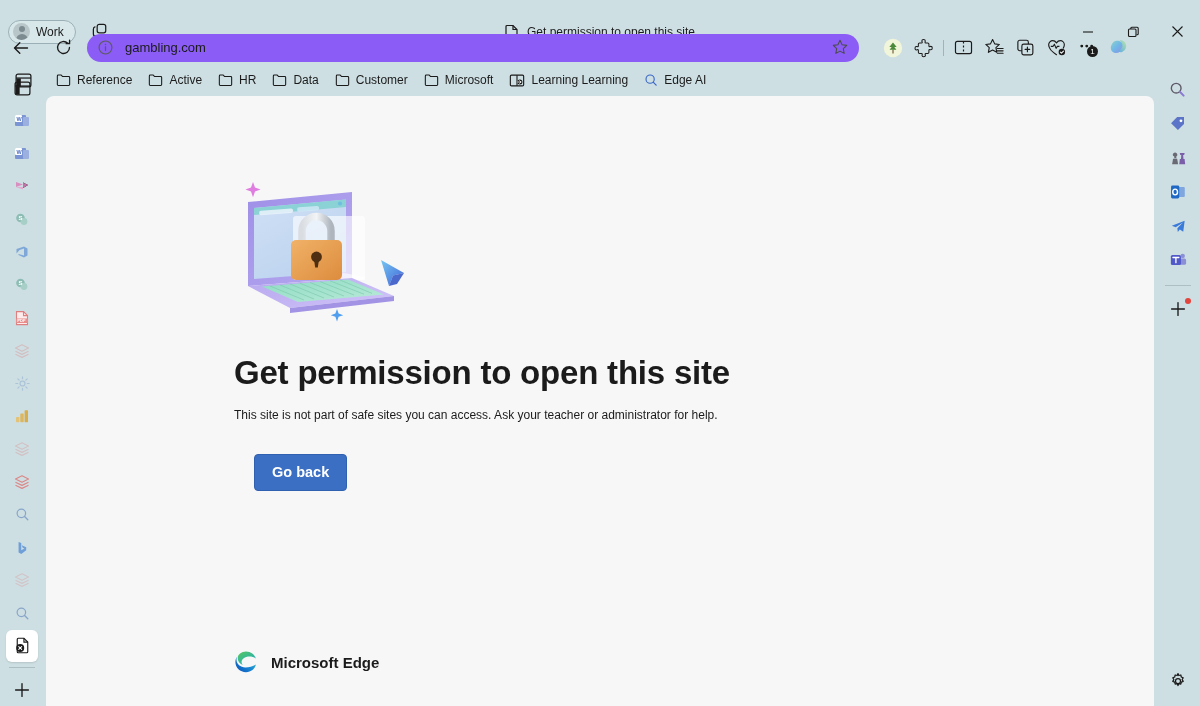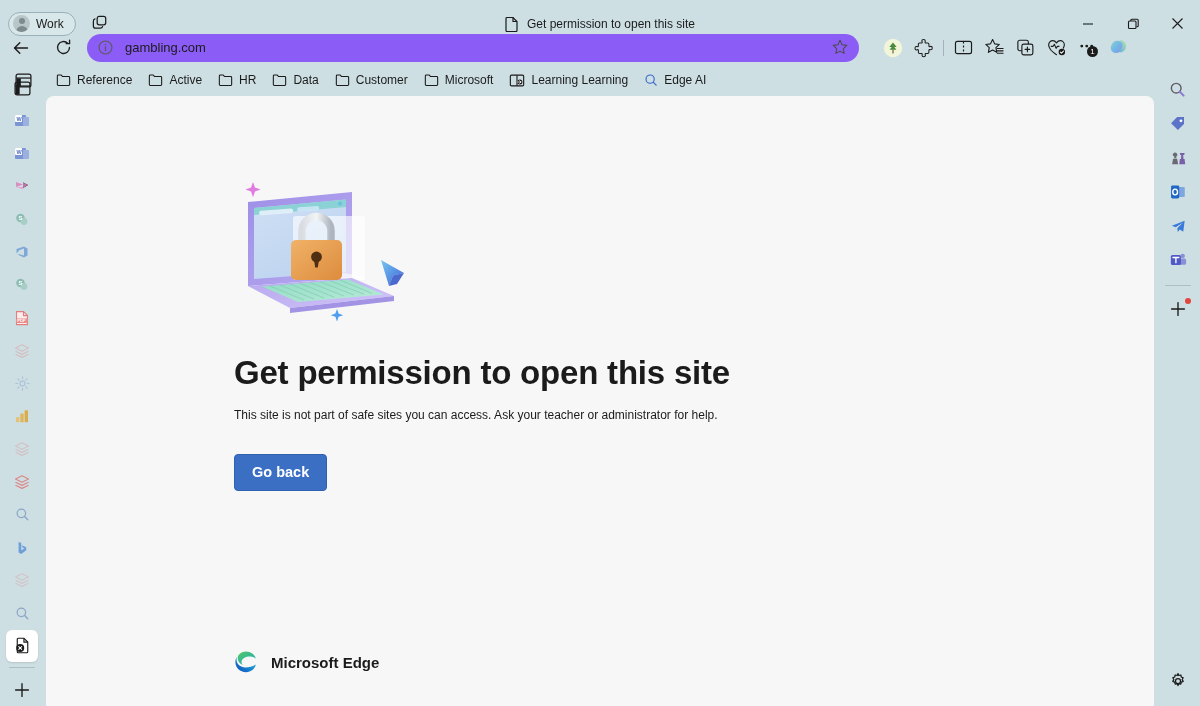--- a/index.html
+++ b/index.html
@@ -6,21 +6,21 @@
   html, body {
     width: 1200px; height: 706px;
     overflow: hidden;
     font-family: "Liberation Sans", sans-serif;
     background: #cedfe3;
   }
   body { position: relative; }
 
   
   .titlebar {
-    position: absolute; top: 8px; left: 0; width: 1200px; height: 31px;
+    position: absolute; top: 16px; left: 0; width: 1200px; height: 31px;
     display: flex; align-items: center;
   }
   .profile-pill {
     display: flex; align-items: center; gap: 6px;
     height: 24px; margin-left: 8px; padding: 0 11px 0 4px;
     border: 1px solid #9bb0b6; border-radius: 13px;
     background: #d8e7ea;
   }
   .avatar-circle {
     width: 17px; height: 17px; border-radius: 50%;
@@ -149,21 +149,21 @@
   .headline {
     font-size: 33px; font-weight: 600; color: #1b1b1b;
     letter-spacing: -0.2px; margin-bottom: 16px; line-height: 1.15;
   }
   .subtext { font-size: 12px; color: #1b1b1b; margin-bottom: 32px; }
   .goback-btn {
     display: inline-flex; align-items: center; justify-content: center;
     height: 37px; padding: 0 17px;
     background: #3a6fc4; color: #ffffff;
     font-size: 14.5px; font-weight: 600;
-    border: 1px solid #3060b0; border-radius: 4px;
+    border: 1px solid #3060b0; border-radius: 4px; margin-left: 20px;
   }
   .footer-brand {
     position: absolute; left: 188px; bottom: 32px;
     display: flex; align-items: center; gap: 13px;
   }
   .brand-name { font-size: 15px; font-weight: 600; color: #1b1b1b; }
 </style>
 </head>
 <body>
 

